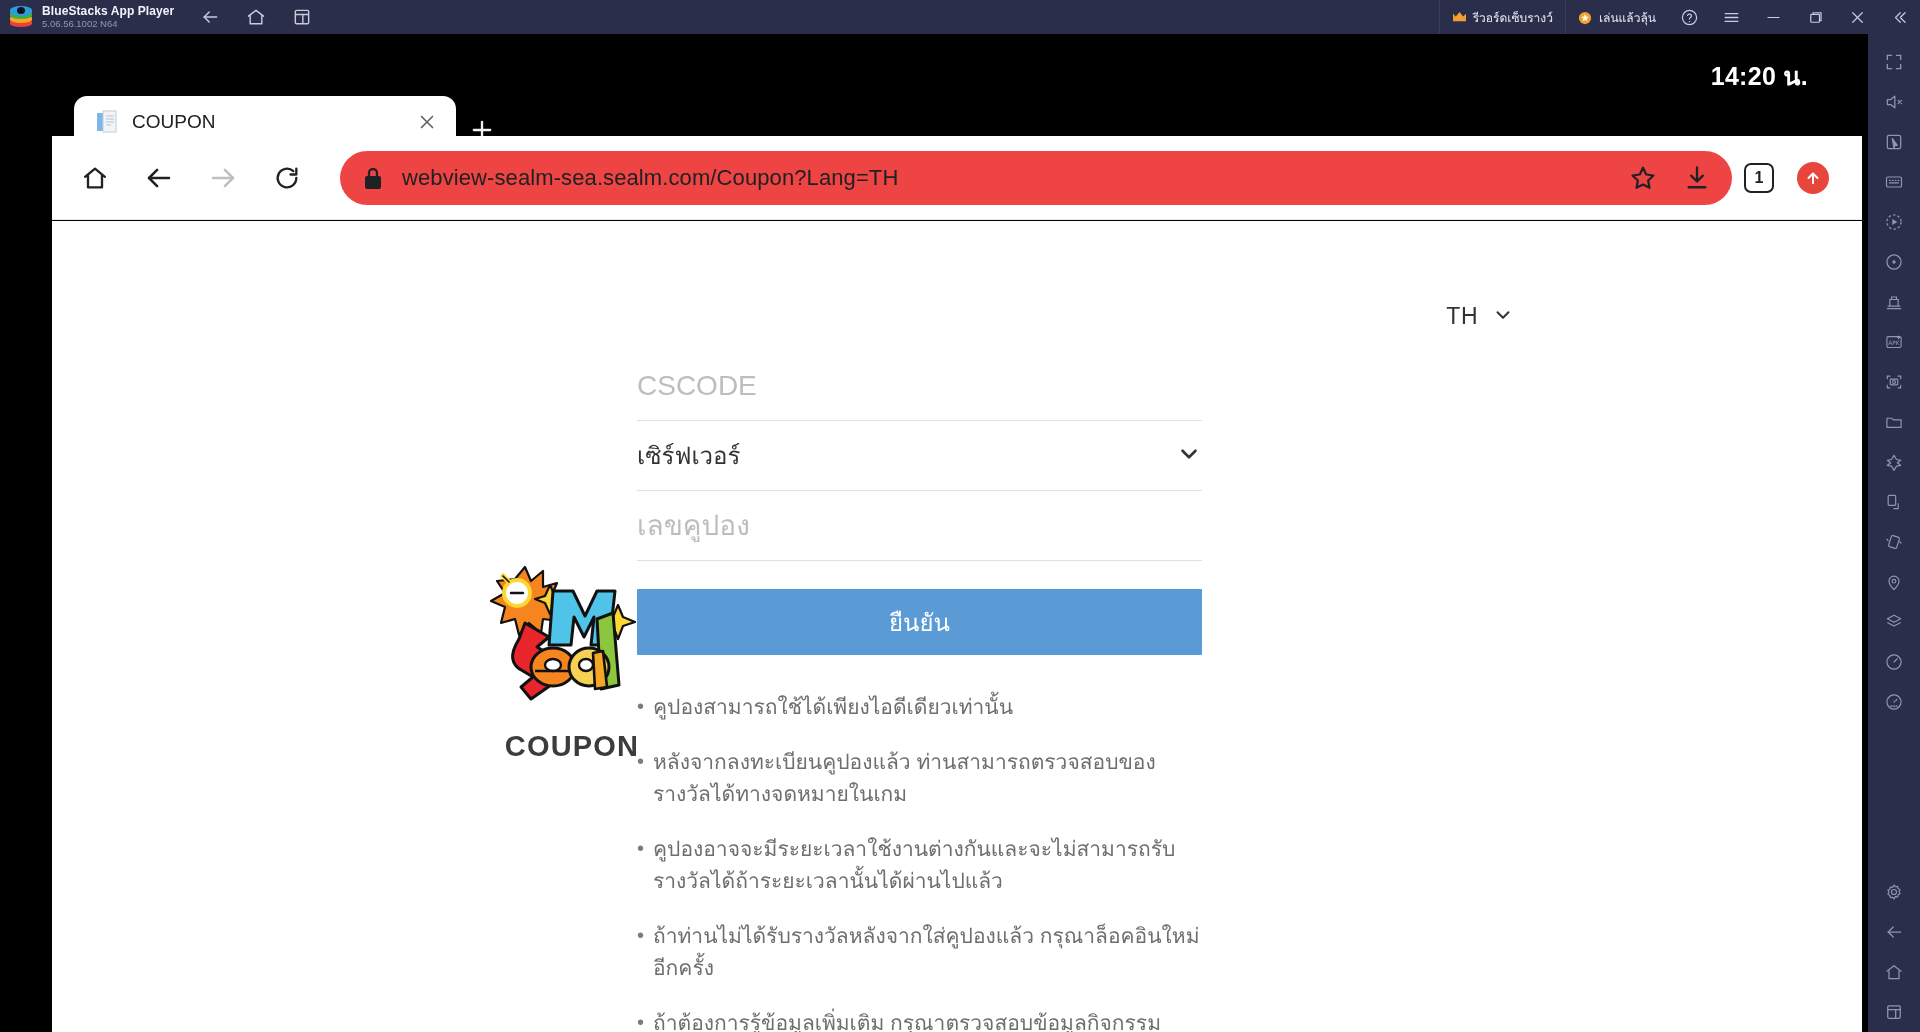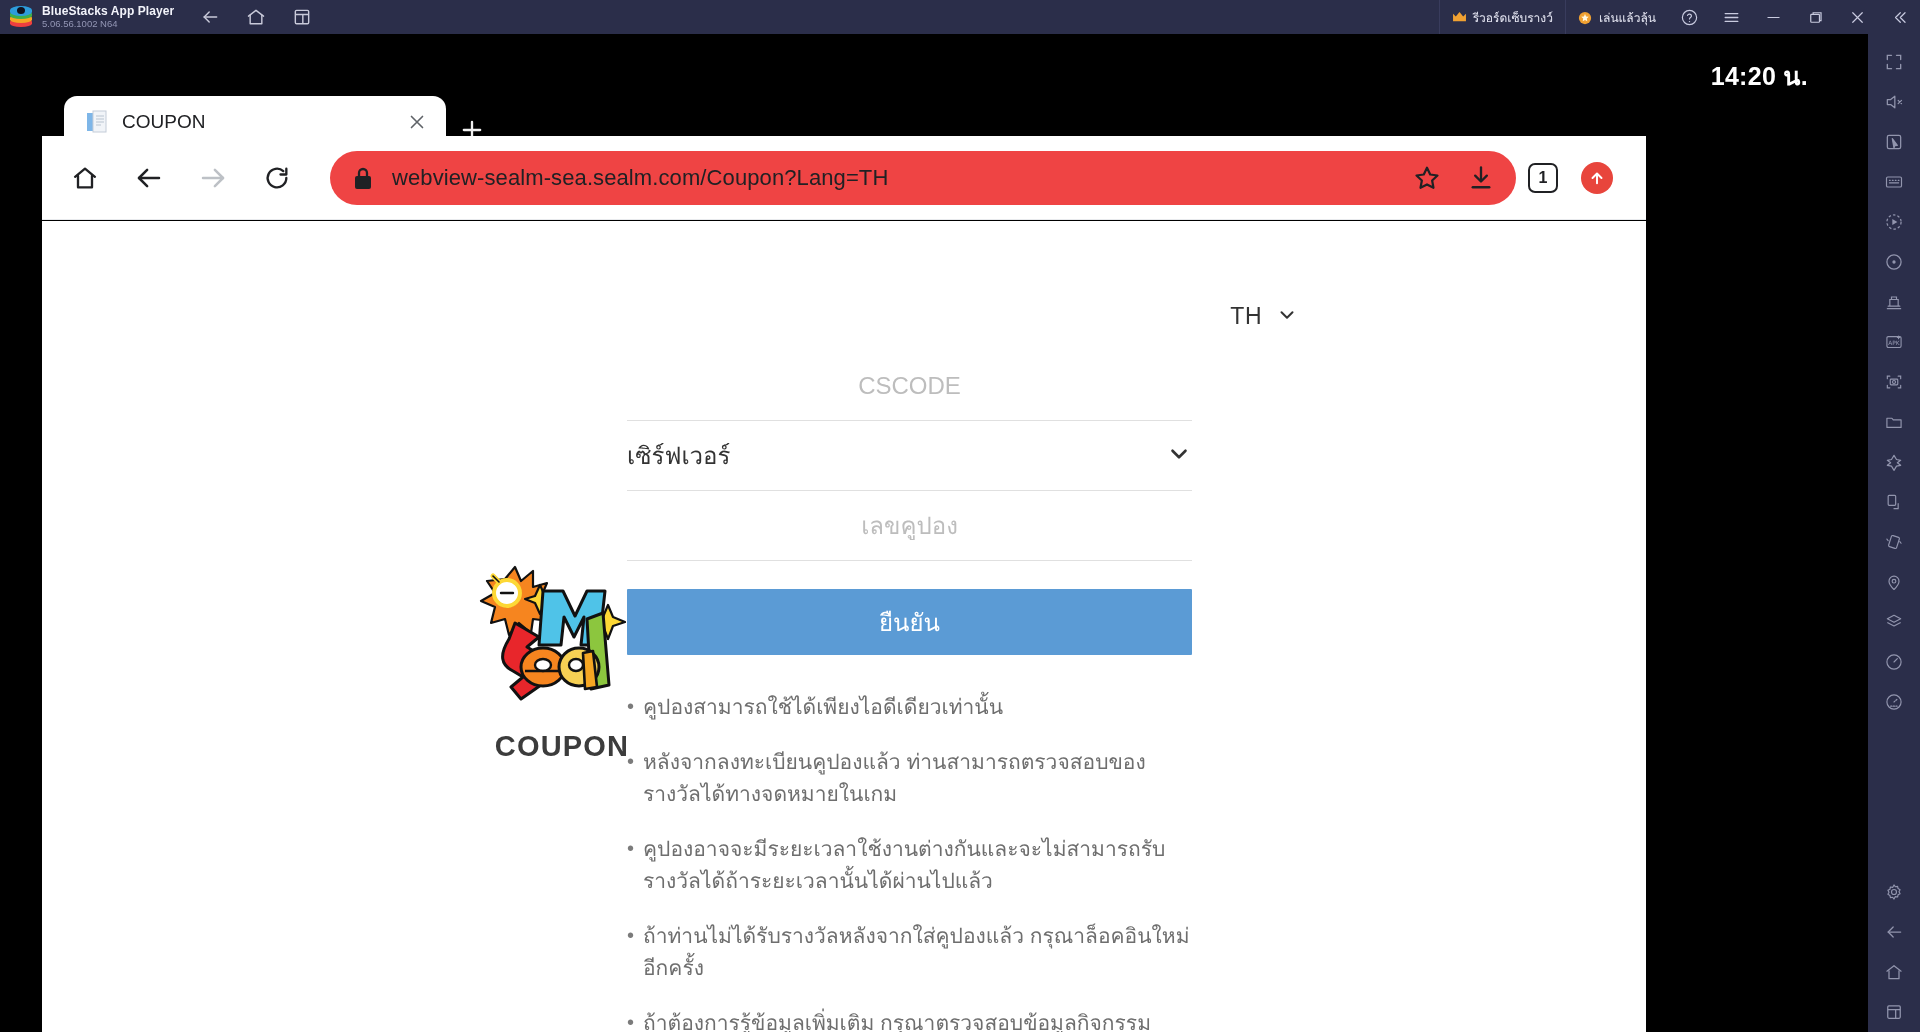--- a/index.html
+++ b/index.html
@@ -59,21 +59,21 @@
     background: #000;
   }
   #status-time {
     position: absolute; right: 60px; top: 22px;
     color: #fff; font-size: 25px; font-weight: bold;
     letter-spacing: .3px;
   }
 
   
   #browser {
-    position: absolute; left: 42px; top: 40px; width: 1604px; height: 958px;
+    position: absolute; left: 52px; top: 40px; width: 1810px; height: 958px;
   }
   #tabstrip {
     position: relative; height: 62px; width: 100%;
   }
   .tab {
     position: absolute; left: 22px; top: 22px;
     width: 382px; height: 52px;
     background: #fff;
     border-radius: 13px 13px 0 0;
     display: flex; align-items: center;
@@ -143,23 +143,22 @@
 
   #form {
     position: absolute; left: 585px; top: 130px; width: 565px;
   }
   .field {
     height: 70px; border-bottom: 1px solid #e0e0e0;
     display: flex; align-items: center; justify-content: space-between;
   }
   .field-input {
     border: 0; outline: 0; background: transparent;
-    font-size: 24px; color: #333; width: 100%;
+    font-size: 28px; color: #333; width: 100%;
     font-family: "Liberation Sans", "DejaVu Sans", sans-serif;
-    text-align: center;
   }
   .field-input::placeholder { color: #bdbdbd; }
   .field-select-val { font-size: 24px; color: #333; }
   .submit {
     margin-top: 28px; width: 100%; height: 66px;
     background: #5b9bd5; border: 0; border-radius: 1px;
     color: #fff; font-size: 24px; cursor: pointer;
     font-family: "Liberation Sans", "DejaVu Sans", sans-serif;
   }
   #notes { margin-top: 36px; }

